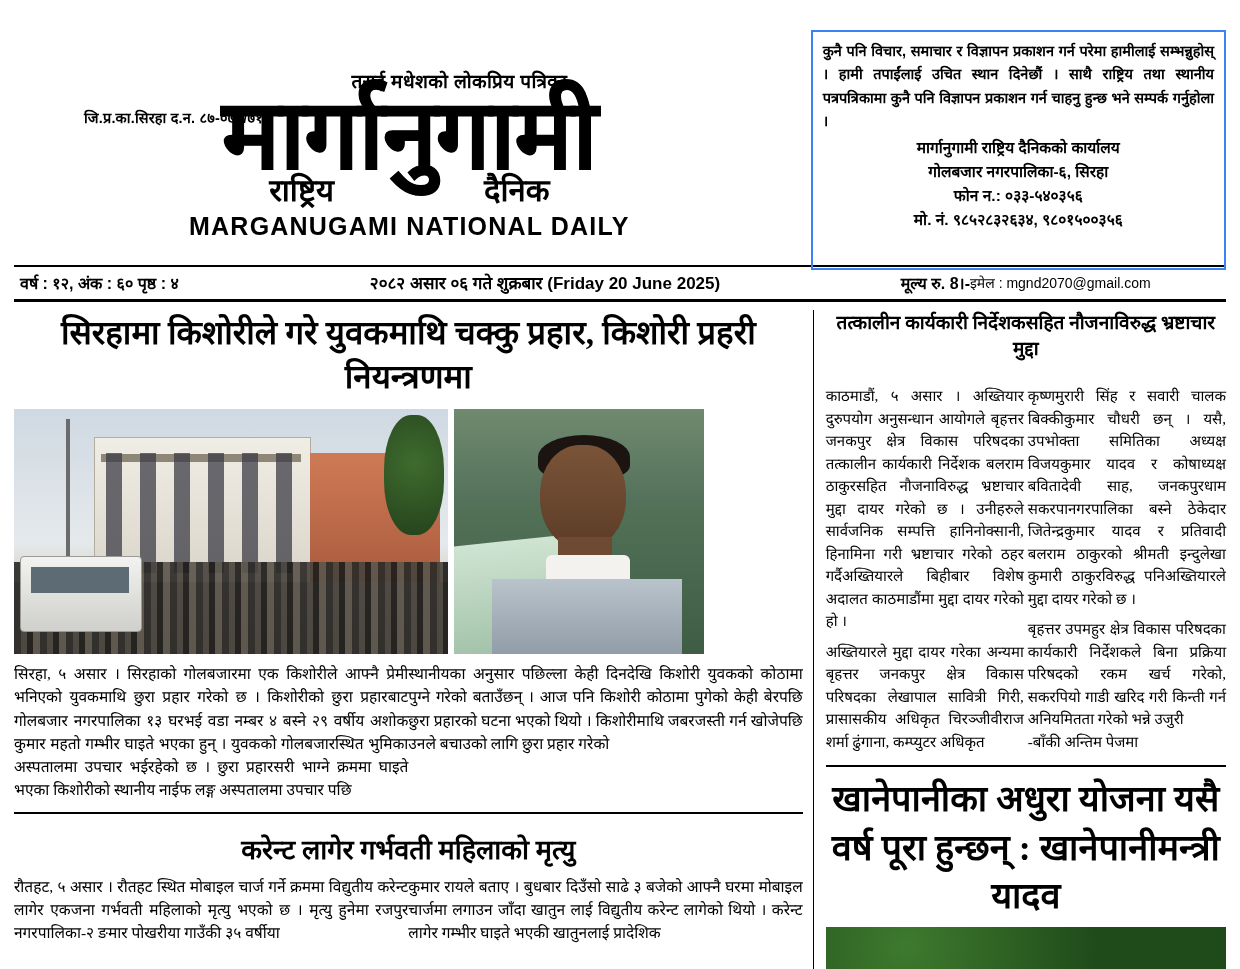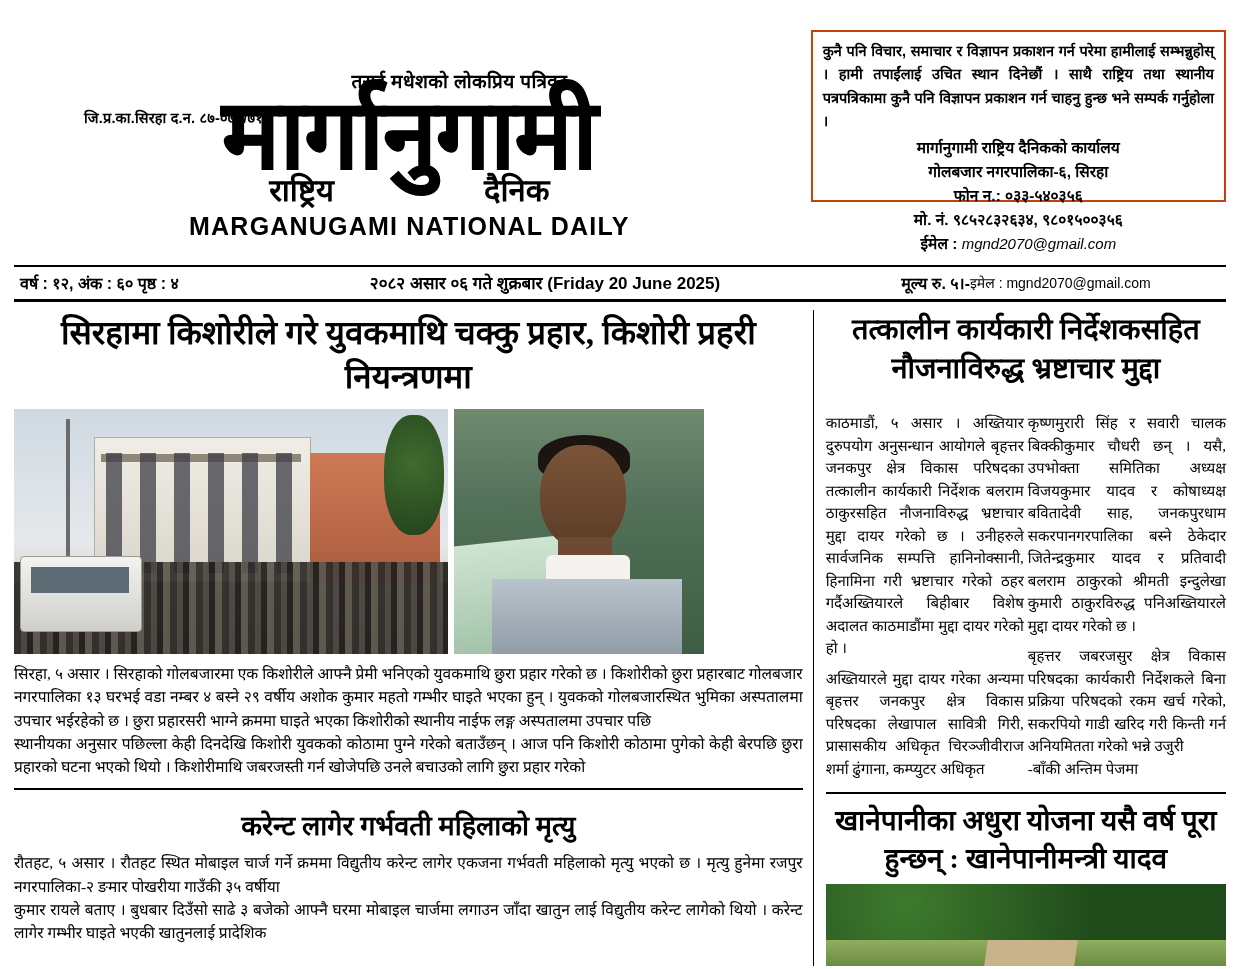--- a/index.html
+++ b/index.html
@@ -77,25 +77,25 @@
     font-size: 25px;
     font-weight: bold;
     letter-spacing: 1.2px;
     margin-top: 2px;
     font-family: "Liberation Sans", sans-serif;
   }
 
   .masthead-right {
     width: 420px;
     margin-left: 6px;
-    border: 2px solid #c2410c;
+    border: 2px solid #3b82f6;
     box-sizing: border-box;
     padding: 8px 10px 6px 10px;
     margin-top: 4px;
-    height: 172px;
+    height: 240px;
   }
   .notice {
     font-size: 14.5px;
     line-height: 1.62;
     text-align: justify;
     font-weight: bold;
   }
   .office-block {
     text-align: center;
     font-size: 15.5px;
@@ -174,21 +174,20 @@
   .ph-b-head{position:absolute;left:86px;top:36px;width:86px;height:104px;border-radius:46% 46% 48% 48%;background:linear-gradient(#7a5438,#5c3c27);}
   .ph-b-hair{position:absolute;left:84px;top:26px;width:92px;height:44px;border-radius:50% 50% 30% 30%;background:#1b1410;}
   .ph-b-neck{position:absolute;left:104px;top:128px;width:54px;height:34px;background:#6d4a31;}
   .ph-b-bandage{position:absolute;left:92px;top:146px;width:84px;height:32px;background:#f4f2ee;border-radius:6px;}
   .ph-b-shirt{position:absolute;left:38px;top:170px;width:190px;height:80px;background:linear-gradient(#b9c3cc,#8e9aa5);}
 
   .body-cols {
     display: flex;
     margin-top: 8px;
     gap: 0;
-    flex-direction: column;
   }
   .bcol { flex: 1; }
   .bcol p {
     margin: 0;
     font-size: 15.5px;
     line-height: 1.5;
     text-align: justify;
     font-family: "Liberation Serif", serif;
   }
 
@@ -198,33 +197,33 @@
     font-weight: bold;
     font-family: "Liberation Serif", serif;
     border-top: 2px solid #000;
     padding-top: 16px;
     margin-top: 10px;
   }
 
   
   .r-headline {
     text-align: center;
-    font-size: 29px;
+    font-size: 19px;
     font-weight: bold;
     line-height: 1.35;
     font-family: "Liberation Serif", serif;
     margin: 0 0 10px 0;
   }
   .r-cols { display: flex; gap: 4px; margin-top: 24px; }
   .r-cols .bcol p { font-size: 15px; line-height: 1.5; }
   .sign { text-align: right; font-weight: normal; font-size: 15px; }
 
   .r-headline2 {
     text-align: center;
-    font-size: 28px;
+    font-size: 36px;
     font-weight: bold;
     line-height: 1.35;
     font-family: "Liberation Serif", serif;
     border-top: 2px solid #000;
     padding-top: 8px;
     margin-top: 12px;
   }
   .photo-c { width: 100%; height: 82px; position: relative; overflow: hidden; margin-top: 6px;}
   .ph-c-sky{position:absolute;inset:0;background:linear-gradient(#cfe0ea,#eaf0ef);}
   .ph-c-foliage{position:absolute;left:0;top:0;width:100%;height:62px;background:radial-gradient(circle at 20% 30%,#3e7a2e,#1f4a1a 60%),radial-gradient(circle at 75% 25%,#4c8a34,#23501c 60%);}
@@ -248,32 +247,28 @@
       <div class="logo-eng">MARGANUGAMI NATIONAL DAILY</div>
     </div>
 
     <div class="masthead-right">
       <div class="notice">कुनै पनि विचार, समाचार र विज्ञापन प्रकाशन गर्न परेमा हामीलाई सम्भन्नुहोस् । हामी तपाईंलाई उचित स्थान दिनेछौं । साथै राष्ट्रिय तथा स्थानीय पत्रपत्रिकामा कुनै पनि विज्ञापन प्रकाशन गर्न चाहनु हुन्छ भने सम्पर्क गर्नुहोला ।</div>
       <div class="office-block">
         <div>मार्गानुगामी राष्ट्रिय दैनिकको कार्यालय</div>
         <div>गोलबजार नगरपालिका-६, सिरहा</div>
         <div>फोन न.: ०३३-५४०३५६</div>
         <div>मो. नं. ९८५२८३२६३४, ९८०१५००३५६</div>
-        <div>
-          <span>ईमेल :</span>
-          <span class="email">mgnd2070@gmail.com</span>
-        </div>
       </div>
     </div>
   </div>
 
   <div class="infobar">
     <div class="vol">वर्ष : १२, अंक : ६० पृष्ठ : ४</div>
     <div class="date">२०८२ असार ०६ गते शुक्रबार (Friday 20  June 2025)</div>
-    <div class="price">मूल्य रु. ५।-</div>
+    <div class="price">मूल्य रु. 8।-</div>
     <div class="mail">
       <span>इमेल :</span>
       <span>mgnd2070@gmail.com</span>
     </div>
   </div>
 
   <div class="content">
 
     <div class="col-left">
       <div class="headline-main">सिरहामा किशोरीले गरे युवकमाथि चक्कु प्रहार, किशोरी प्रहरी नियन्त्रणमा</div>
@@ -326,21 +321,21 @@
     <div class="col-right">
       <div class="r-headline">तत्कालीन कार्यकारी निर्देशकसहित नौजनाविरुद्ध भ्रष्टाचार मुद्दा</div>
 
       <div class="r-cols">
         <div class="bcol">
           <p>काठमाडौं, ५ असार । अख्तियार दुरुपयोग अनुसन्धान आयोगले बृहत्तर जनकपुर क्षेत्र विकास परिषदका तत्कालीन कार्यकारी निर्देशक बलराम ठाकुरसहित नौजनाविरुद्ध भ्रष्टाचार मुद्दा दायर गरेको छ । उनीहरुले सार्वजनिक सम्पत्ति हानिनोक्सानी, हिनामिना गरी भ्रष्टाचार गरेको ठहर गर्दैअख्तियारले बिहीबार विशेष अदालत काठमाडौंमा मुद्दा दायर गरेको हो ।</p>
           <p style="margin-top:8px;">अख्तियारले मुद्दा दायर गरेका अन्यमा बृहत्तर जनकपुर क्षेत्र विकास परिषदका लेखापाल सावित्री गिरी, प्रासासकीय अधिकृत चिरञ्जीवीराज शर्मा ढुंगाना, कम्प्युटर अधिकृत</p>
         </div>
         <div class="bcol">
           <p>कृष्णमुरारी सिंह र सवारी चालक बिक्कीकुमार चौधरी छन् । यसै, उपभोक्ता समितिका अध्यक्ष विजयकुमार यादव र कोषाध्यक्ष बवितादेवी साह, जनकपुरधाम सकरपानगरपालिका बस्ने ठेकेदार जितेन्द्रकुमार यादव र प्रतिवादी बलराम ठाकुरको श्रीमती इन्दुलेखा कुमारी ठाकुरविरुद्ध पनिअख्तियारले मुद्दा दायर गरेको छ ।</p>
-          <p style="margin-top:8px;">बृहत्तर जबरजसुर क्षेत्र विकास परिषदका कार्यकारी निर्देशकले बिना प्रक्रिया परिषदको रकम खर्च गरेको, सकरपियो गाडी खरिद गरी किन्ती गर्न अनियमितता गरेको भन्ने उजुरी</p>
+          <p style="margin-top:8px;">बृहत्तर उपमहुर क्षेत्र विकास परिषदका कार्यकारी निर्देशकले बिना प्रक्रिया परिषदको रकम खर्च गरेको, सकरपियो गाडी खरिद गरी किन्ती गर्न अनियमितता गरेको भन्ने उजुरी</p>
           <p class="sign">-बाँकी अन्तिम पेजमा</p>
         </div>
       </div>
 
       <div class="r-headline2">खानेपानीका अधुरा योजना यसै वर्ष पूरा हुन्छन् : खानेपानीमन्त्री यादव</div>
 
       <div class="photo photo-c">
         <div class="ph-c-sky"></div>
         <div class="ph-c-foliage"></div>
         <div class="ph-c-ground"></div>

